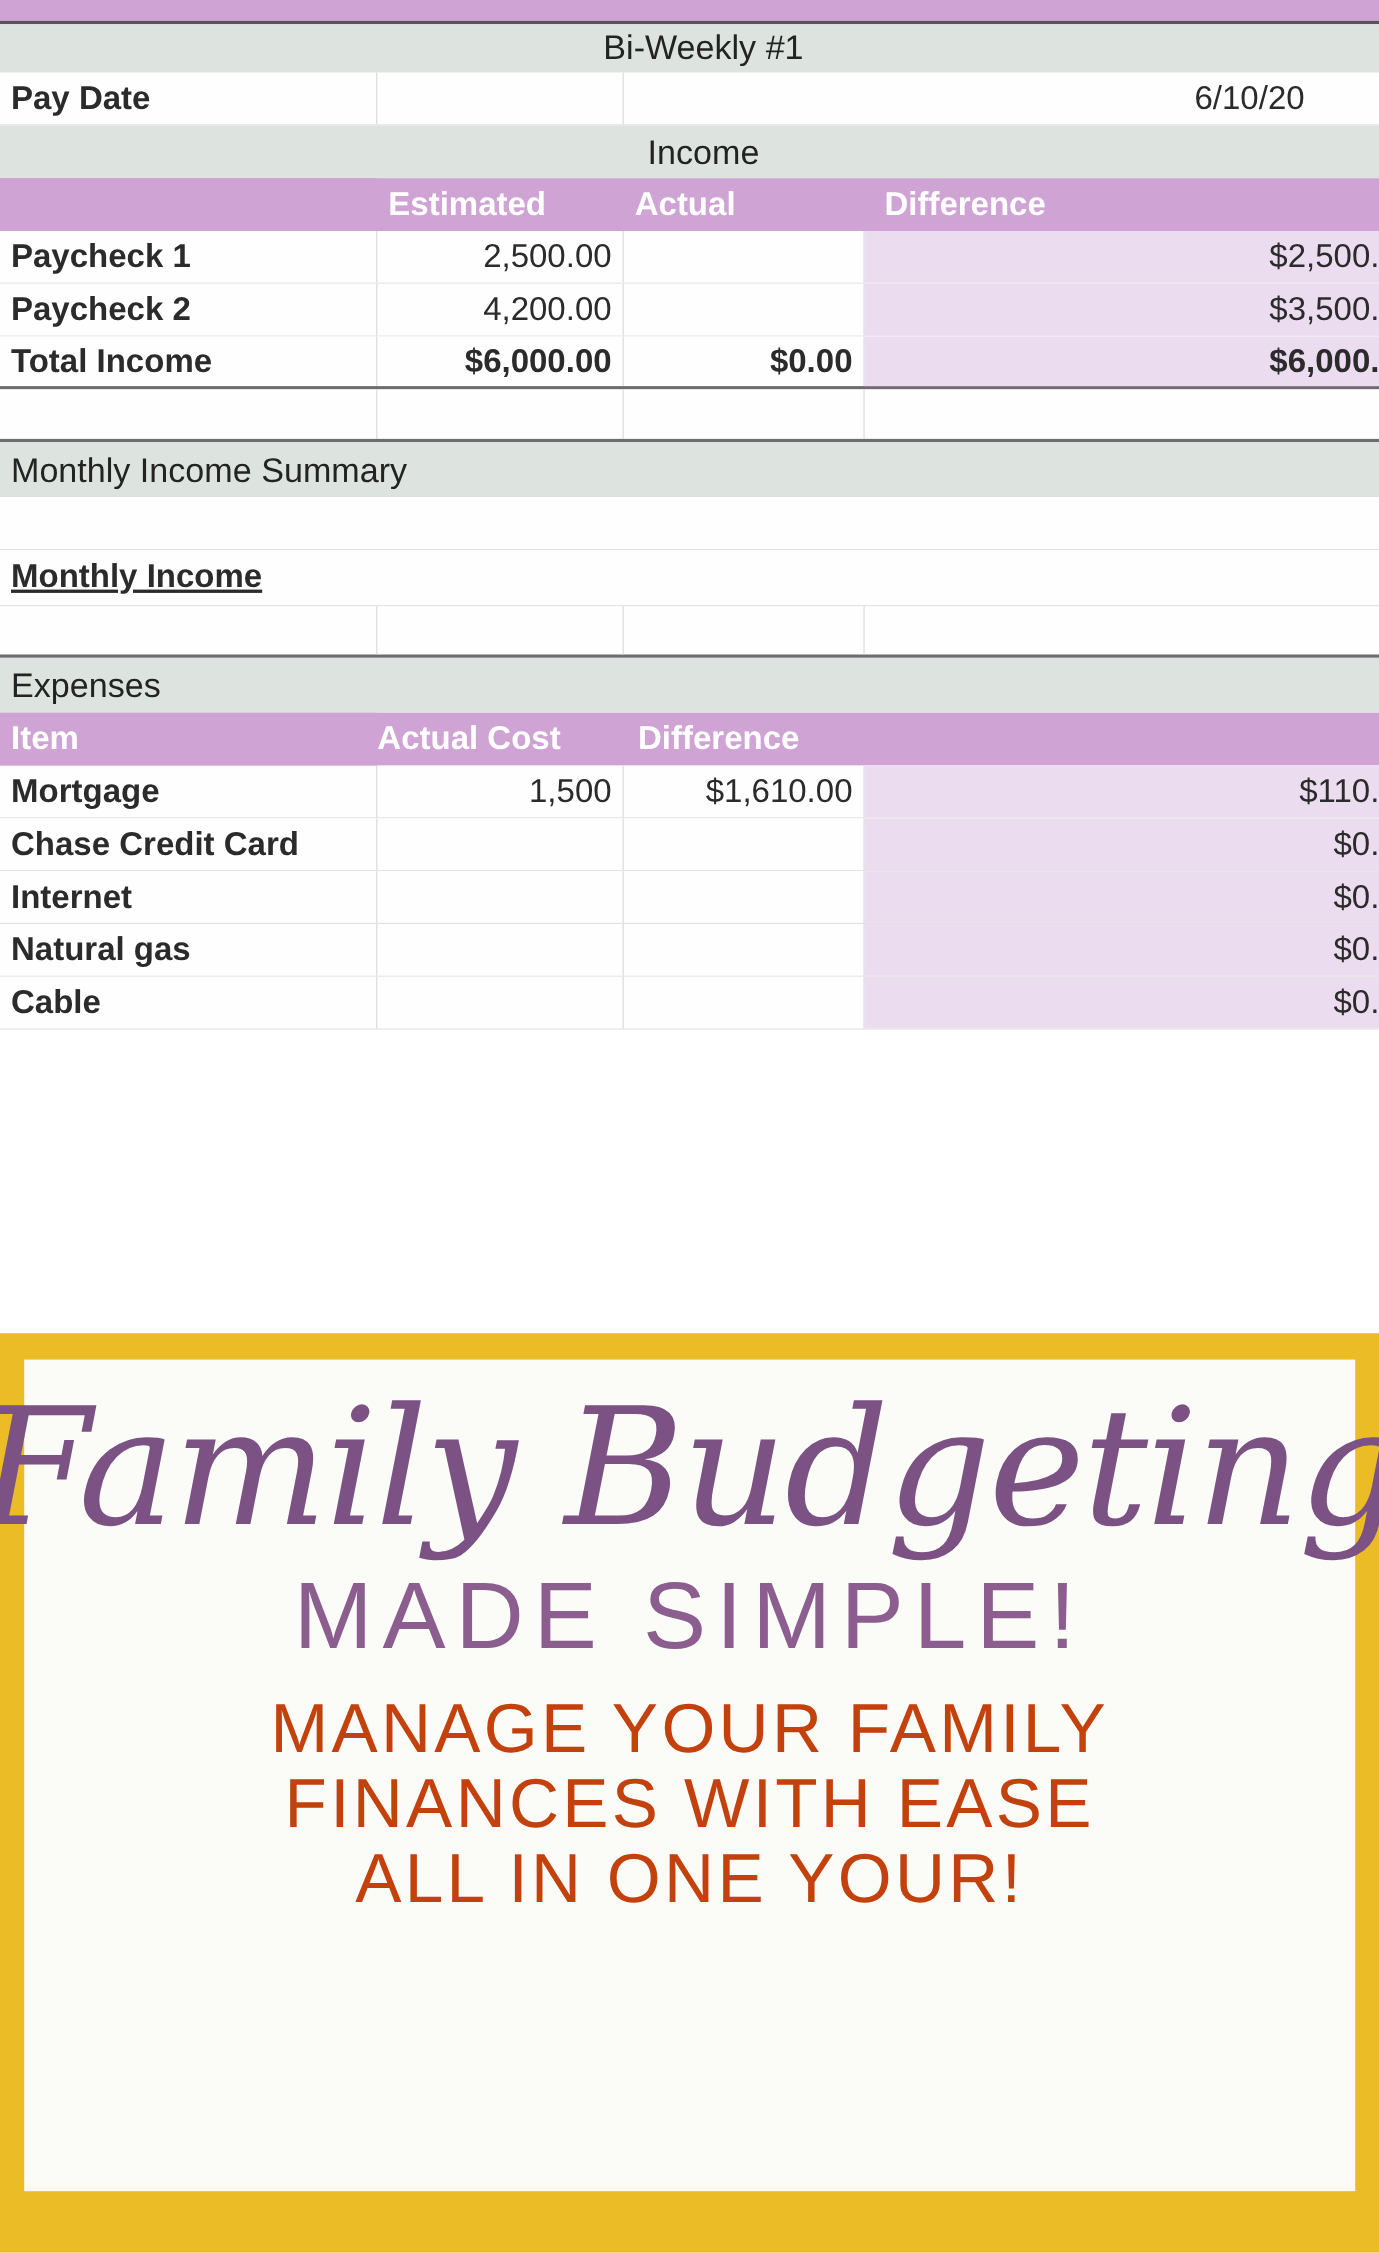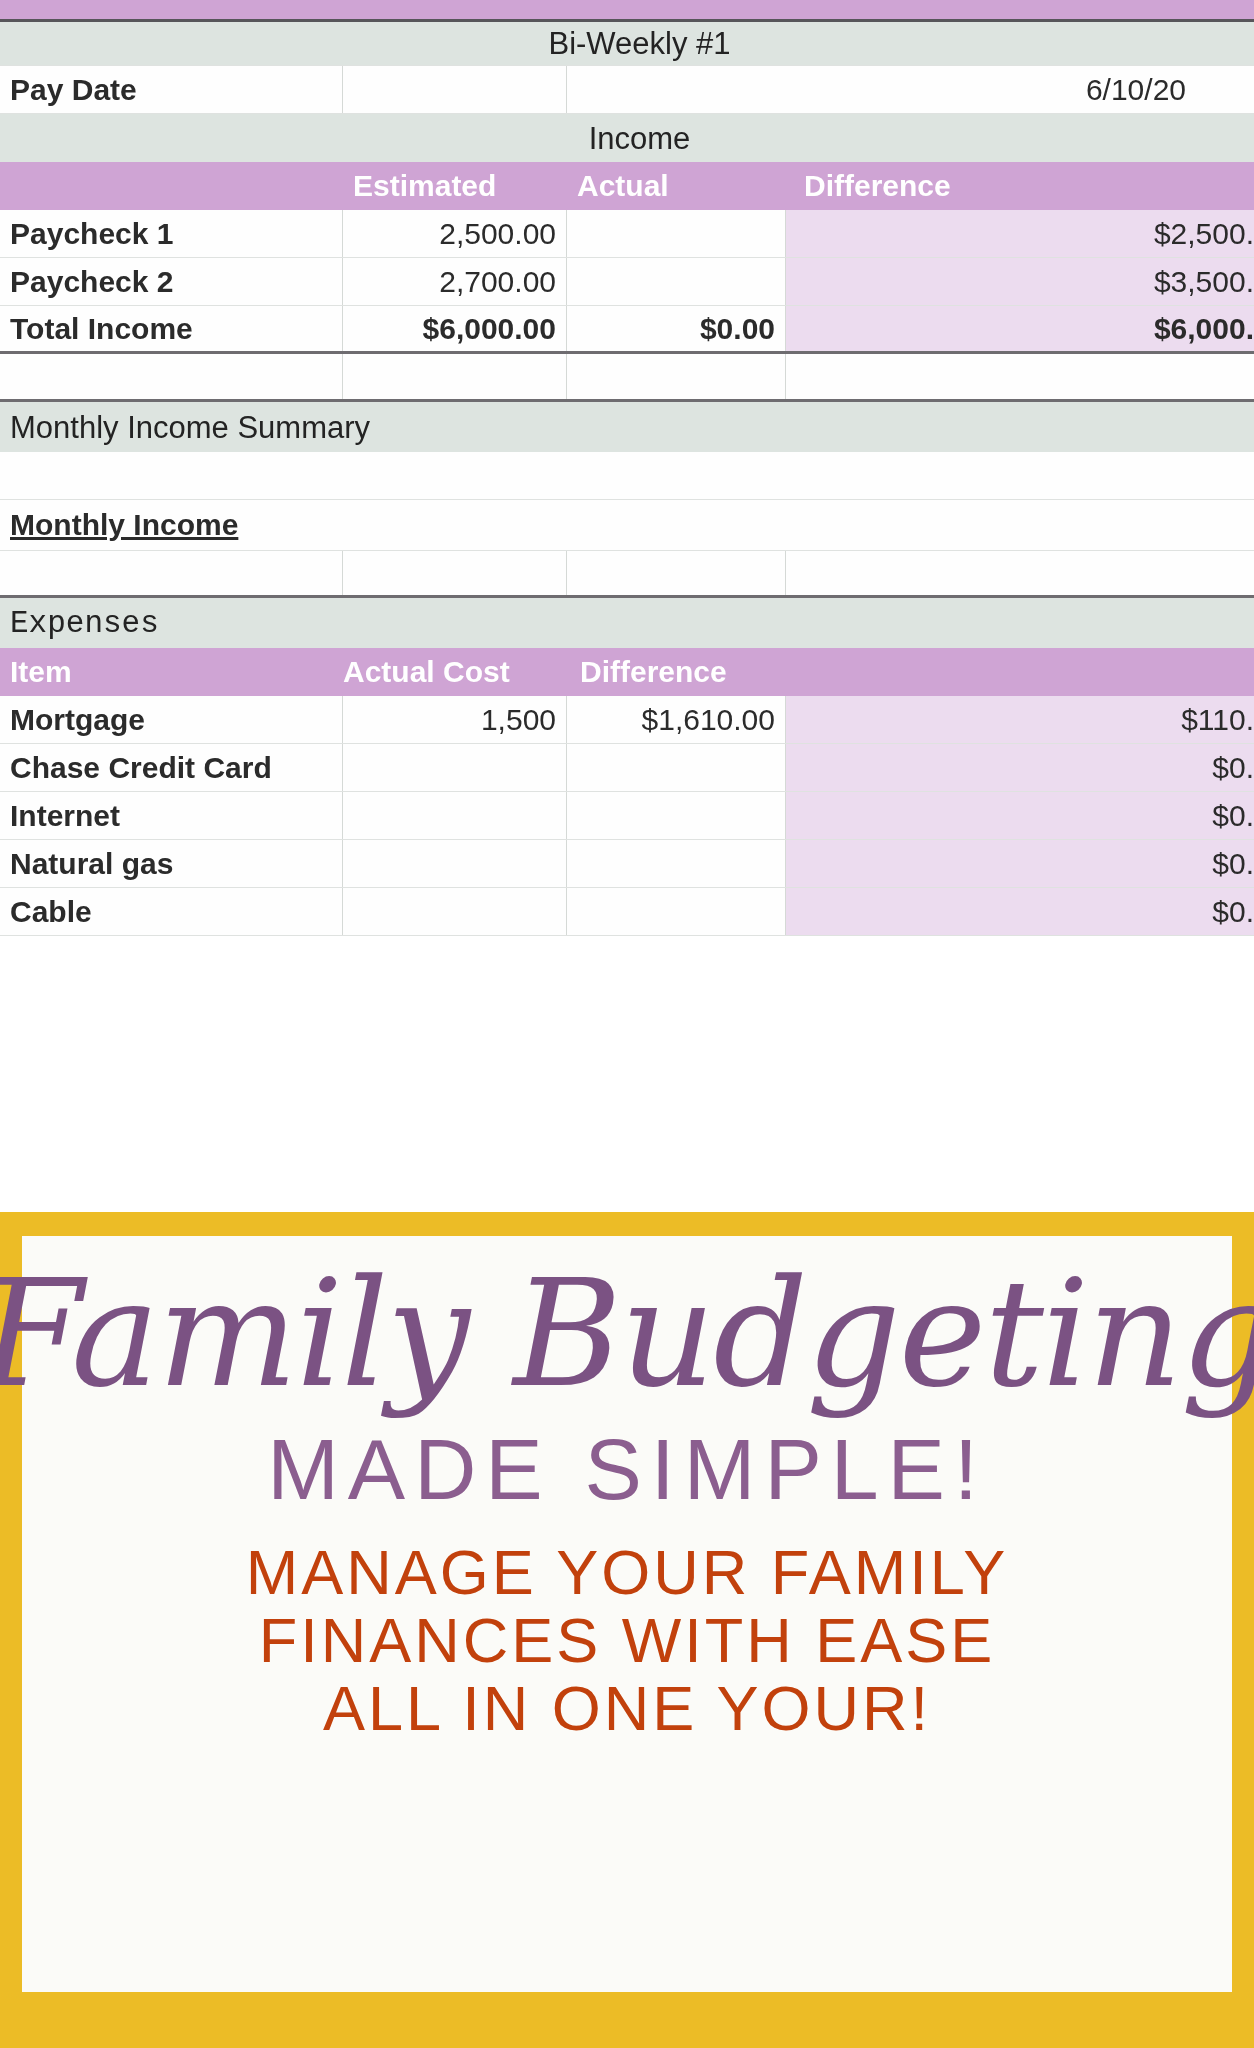--- a/index.html
+++ b/index.html
@@ -170,21 +170,21 @@
 
   <div class="row white-row hline-light">
     <div class="cell c-item vline">Paycheck 1</div>
     <div class="cell c-est right vline">2,500.00</div>
     <div class="cell c-act right vline"></div>
     <div class="cell c-diff right diff-tint" style="padding-right:0;">$2,500.</div>
   </div>
 
   <div class="row white-row hline-light">
     <div class="cell c-item vline">Paycheck 2</div>
-    <div class="cell c-est right vline">2,700.00</div>
+    <div class="cell c-est right vline">4,200.00</div>
     <div class="cell c-act right vline"></div>
     <div class="cell c-diff right diff-tint" style="padding-right:0;">$3,500.</div>
   </div>
 
   <div class="row white-row hline-dark">
     <div class="cell c-item vline bold">Total Income</div>
     <div class="cell c-est right vline bold">$6,000.00</div>
     <div class="cell c-act right vline bold">$0.00</div>
     <div class="cell c-diff right diff-tint bold" style="padding-right:0;">$6,000.</div>
   </div>
@@ -211,21 +211,21 @@
   </div>
 
   <div class="row white-row hline-dark" style="height:48px;border-top:1px solid #dfe2e0;">
     <div class="cell c-item vline"></div>
     <div class="cell c-est vline"></div>
     <div class="cell c-act vline"></div>
     <div class="cell c-diff"></div>
   </div>
 
   <div class="row band" style="height:50px;">
-    <div class="cell" style="width:1254px;flex:0 0 1254px;font-family:Liberation Mono, monospace;">Expenses</div>
+    <div class="cell" style="width:1254px;flex:0 0 1254px;">Expenses</div>
   </div>
 
   <div class="row hdr-purple">
     <div class="cell c-item">Item</div>
     <div class="cell c-act" style="padding-left:0;">Actual Cost</div>
     <div class="cell c-diff" style="padding-left:18px;">Difference</div>
   </div>
 
   <div class="row white-row hline-light">
     <div class="cell c-item vline">Mortgage</div>

